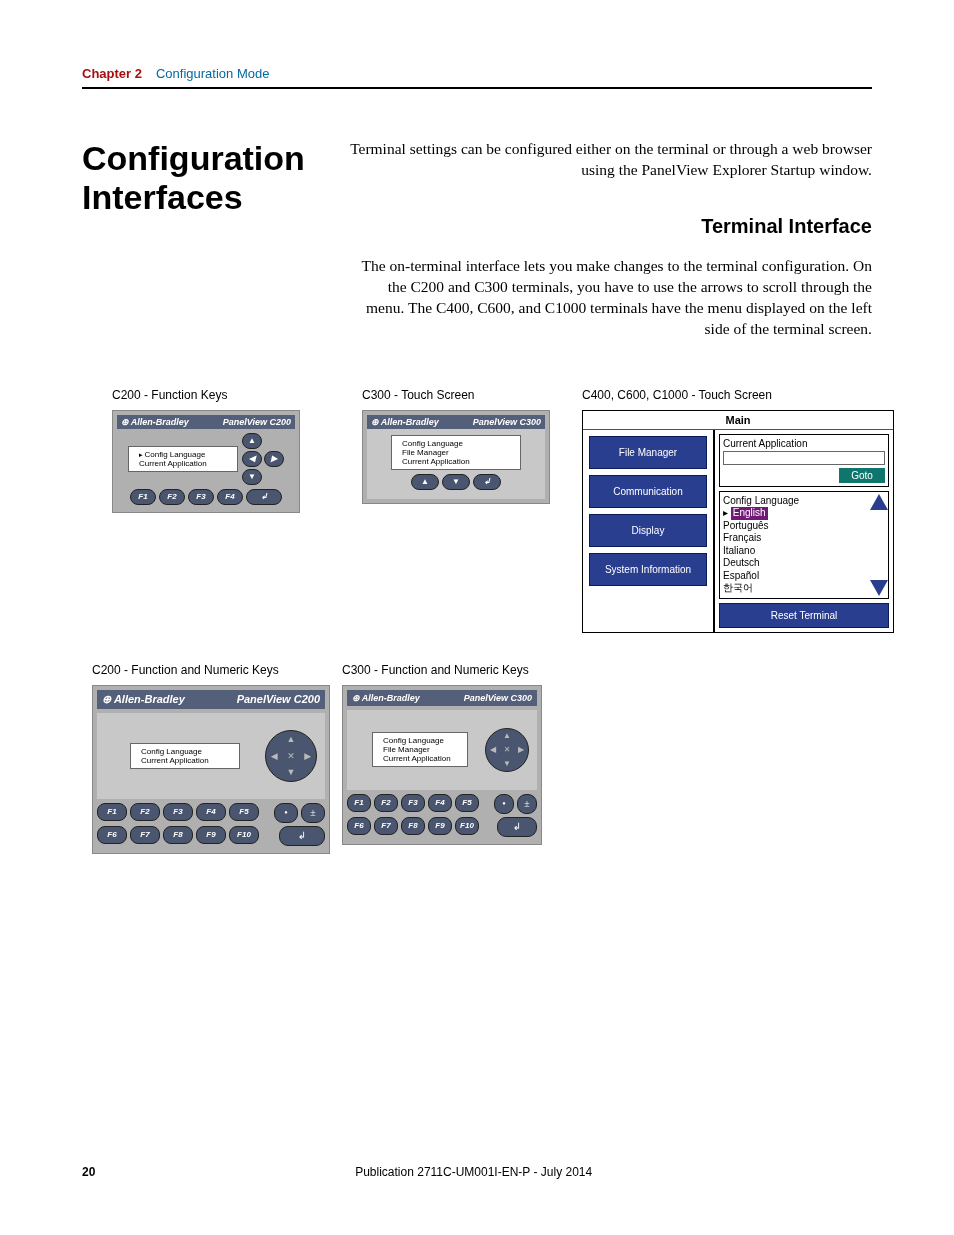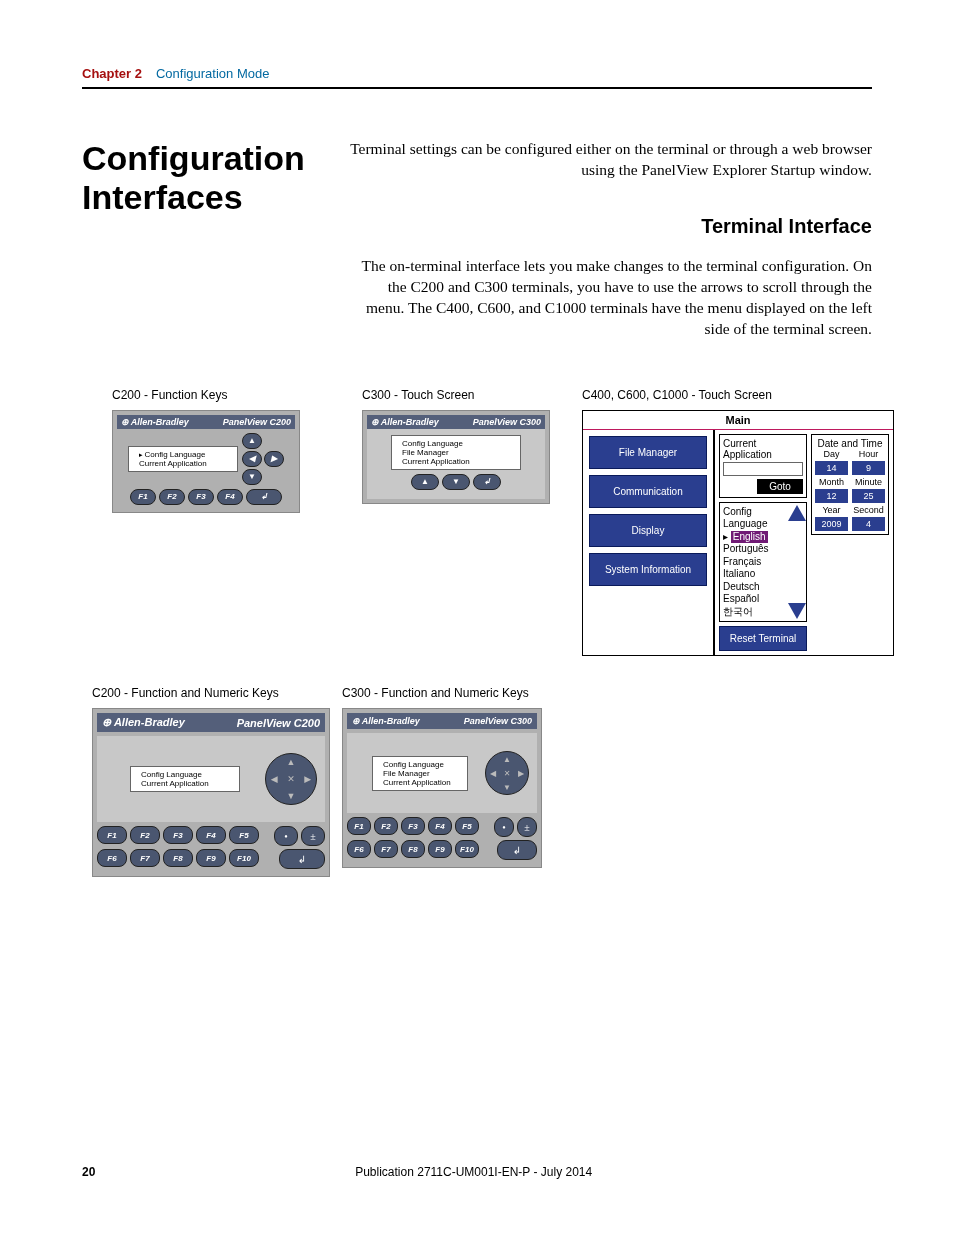--- a/index.html
+++ b/index.html
@@ -244,21 +244,21 @@
     display: flex;
     flex-direction: column;
     gap: 4px;
   }
   .touch .box {
     border: 1px solid #000;
     padding: 3px;
     font-size: 10px;
   }
   .touch .goto {
-    background: #000000;
+    background: #0f766e;
     color: #fff;
     width: 46px;
     text-align: center;
     padding: 2px 0;
     margin-left: auto;
     margin-top: 3px;
     font-size: 10px;
   }
   .touch .langlist {
     font-size: 10px;
@@ -412,39 +412,20 @@
                 <div>Français</div>
                 <div>Italiano</div>
                 <div>Deutsch</div>
                 <div>Español</div>
                 <div>한국어</div>
                 <div class="arrow-up"></div>
                 <div class="arrow-dn"></div>
               </div>
               <div class="reset">Reset Terminal</div>
             </div>
-            <div class="col2">
-              <div class="box">
-                <div style="text-align:center;">Date and Time</div>
-                <div class="dtgrid">
-                  <div>Day</div>
-                  <div>Hour</div>
-                  <div class="num">14</div>
-                  <div class="num">9</div>
-                  <div>Month</div>
-                  <div>Minute</div>
-                  <div class="num">12</div>
-                  <div class="num">25</div>
-                  <div>Year</div>
-                  <div>Second</div>
-                  <div class="num">2009</div>
-                  <div class="num">4</div>
-                </div>
-              </div>
-            </div>
           </div>
         </div>
       </div>
     </div>
   </div>
 
   <div class="figrow" style="margin-top:30px;margin-left:10px;">
 
     <div class="figcell">
       <div class="figcaption">C200 - Function and Numeric Keys</div>

